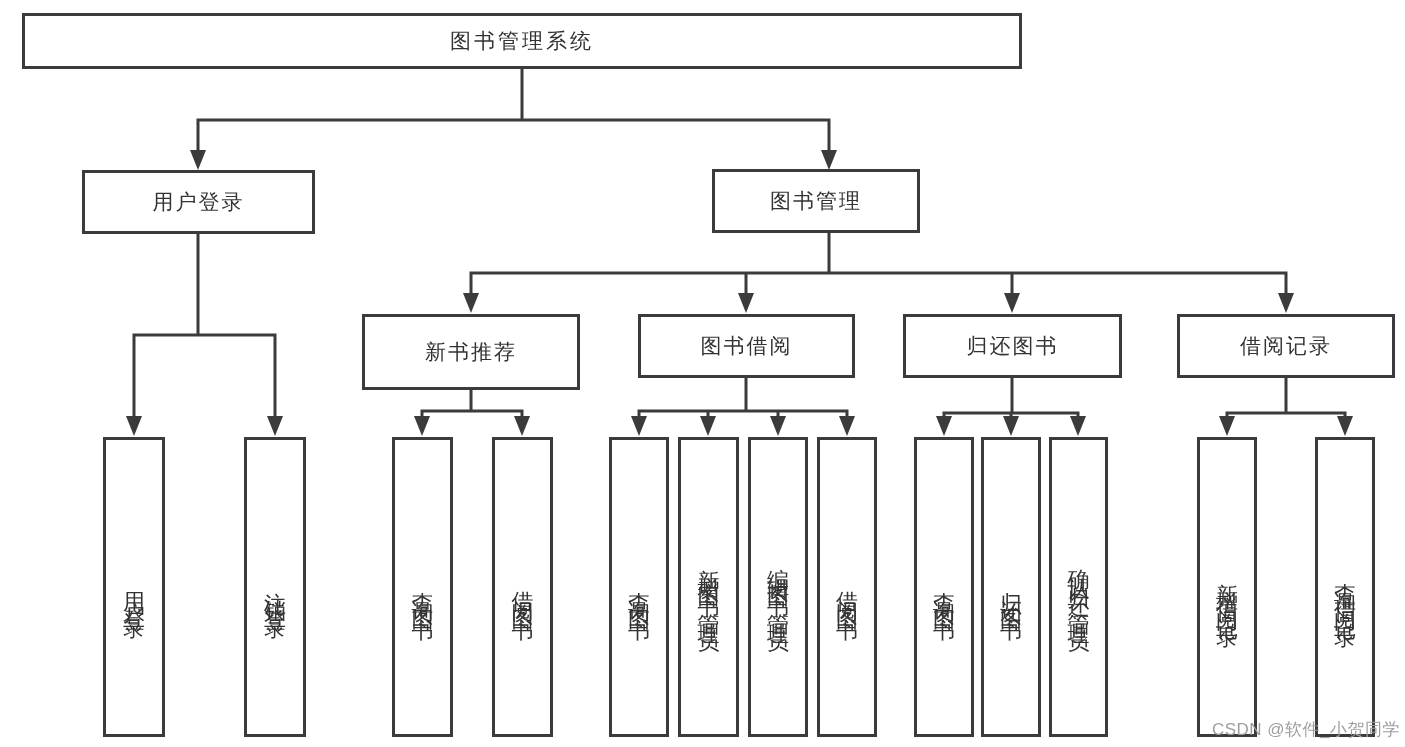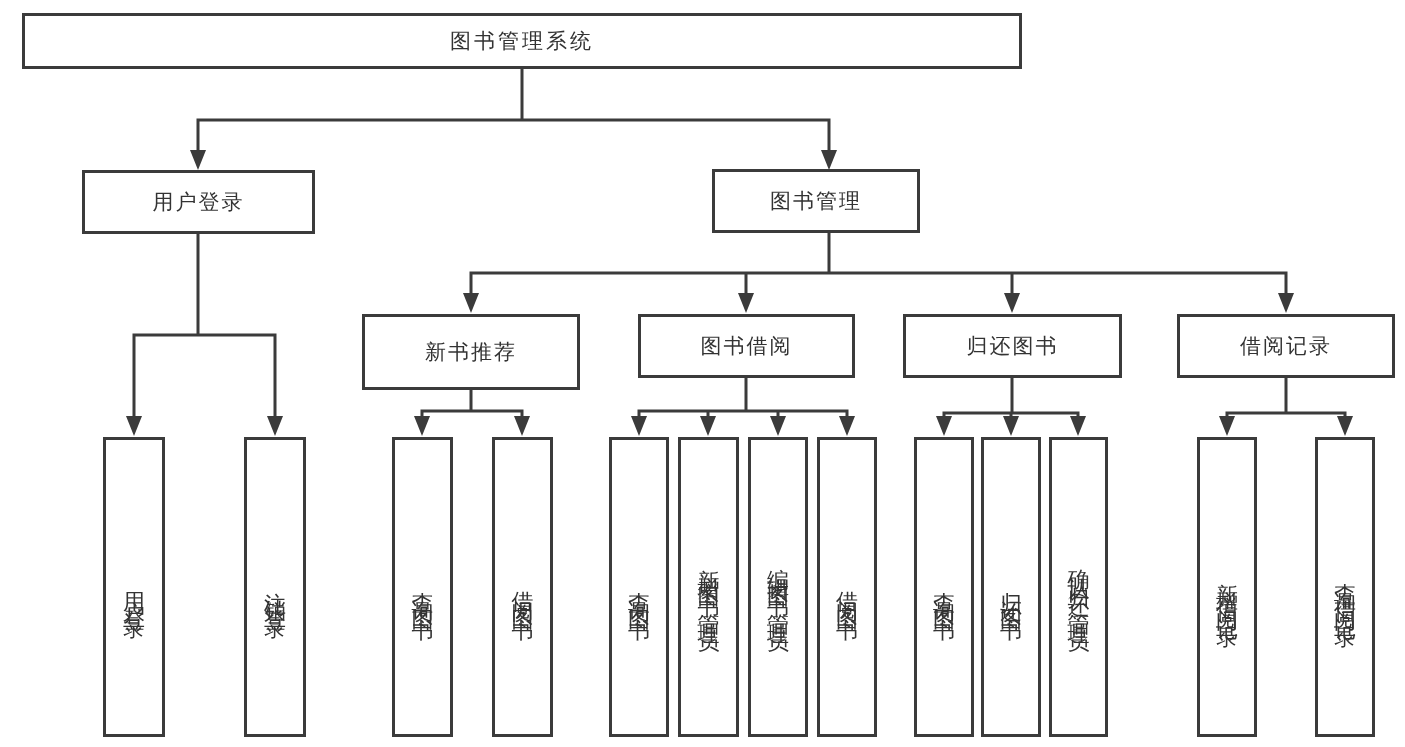--- a/index.html
+++ b/index.html
@@ -176,13 +176,14 @@
     <span class="vtext">确认归还（管理员）</span>
   </div>
 
   <div class="box leaf" style="left:1197px; width:60px">
     <span class="vtext">新增借阅记录</span>
   </div>
   <div class="box leaf" style="left:1315px; width:60px">
     <span class="vtext">查询借阅记录</span>
   </div>
 
+  <div id="watermark">CSDN @软件_小贺同学</div>
 </div>
 
 </body></html>

